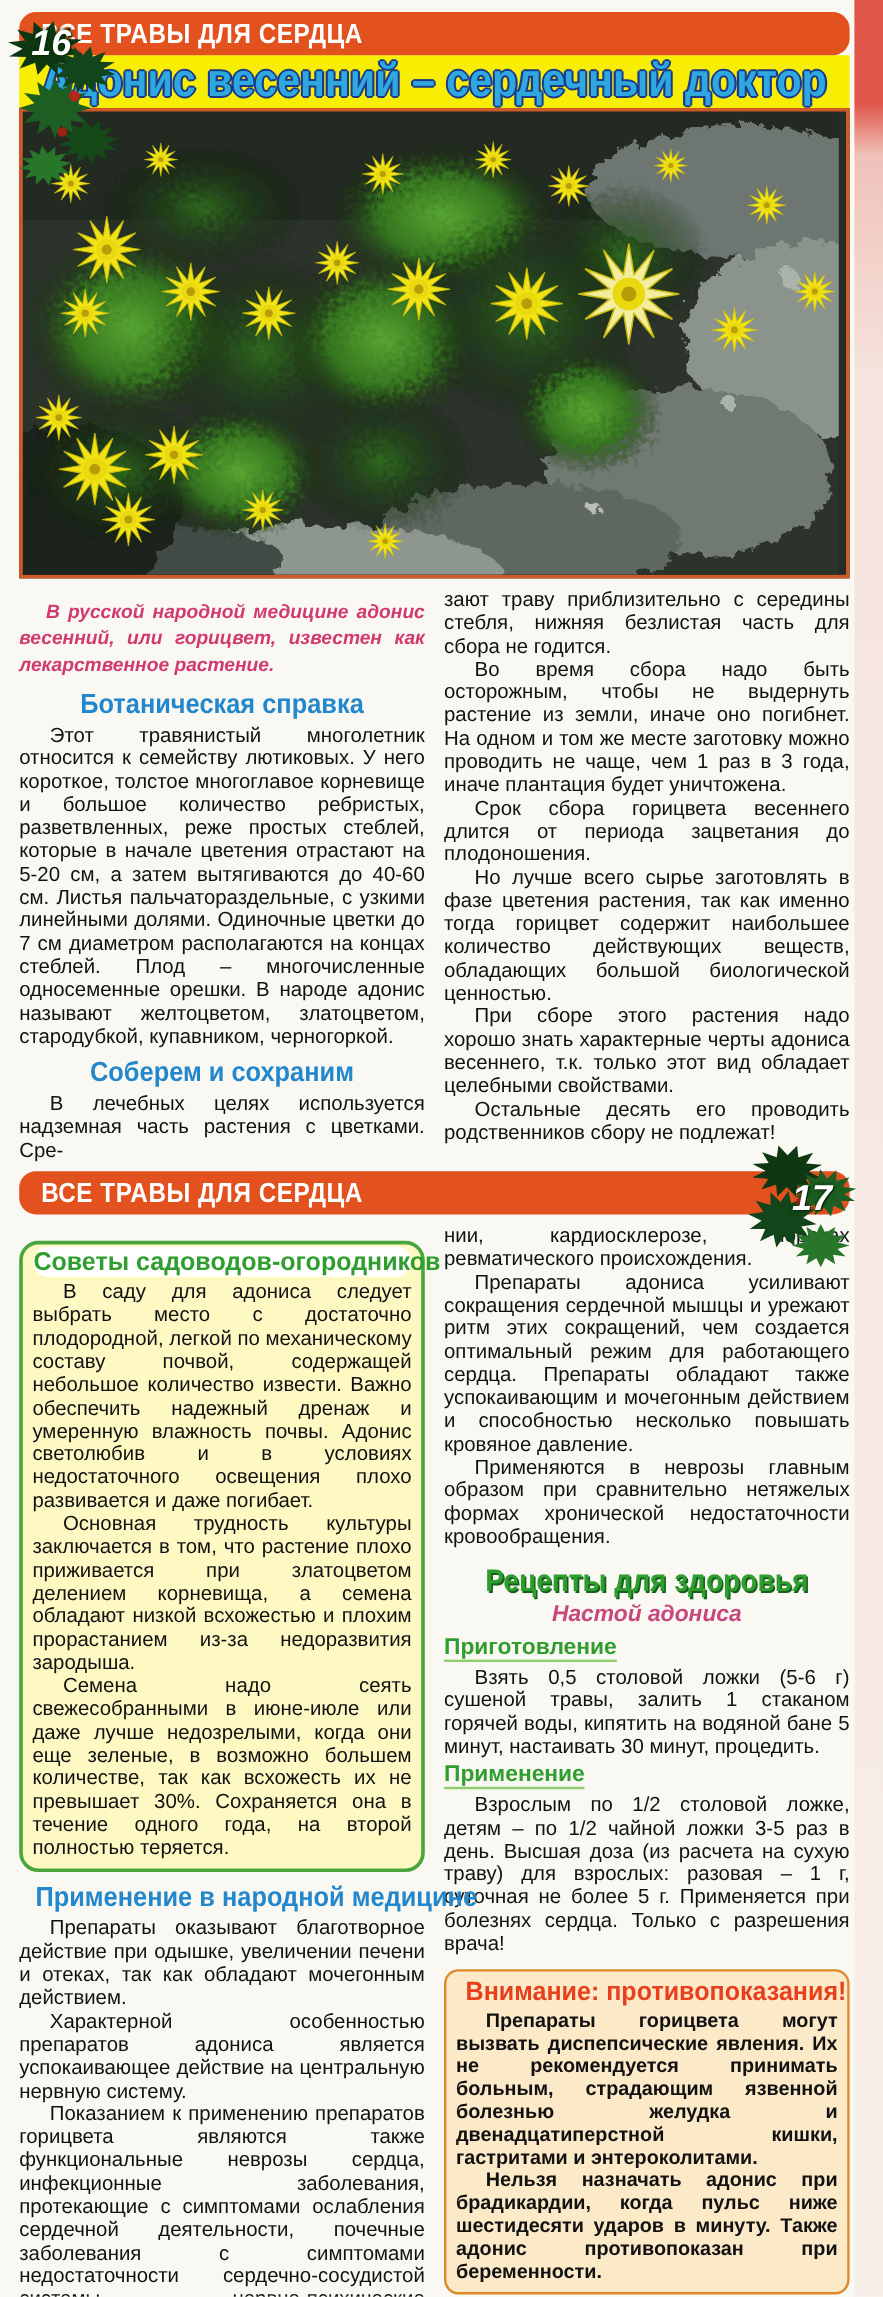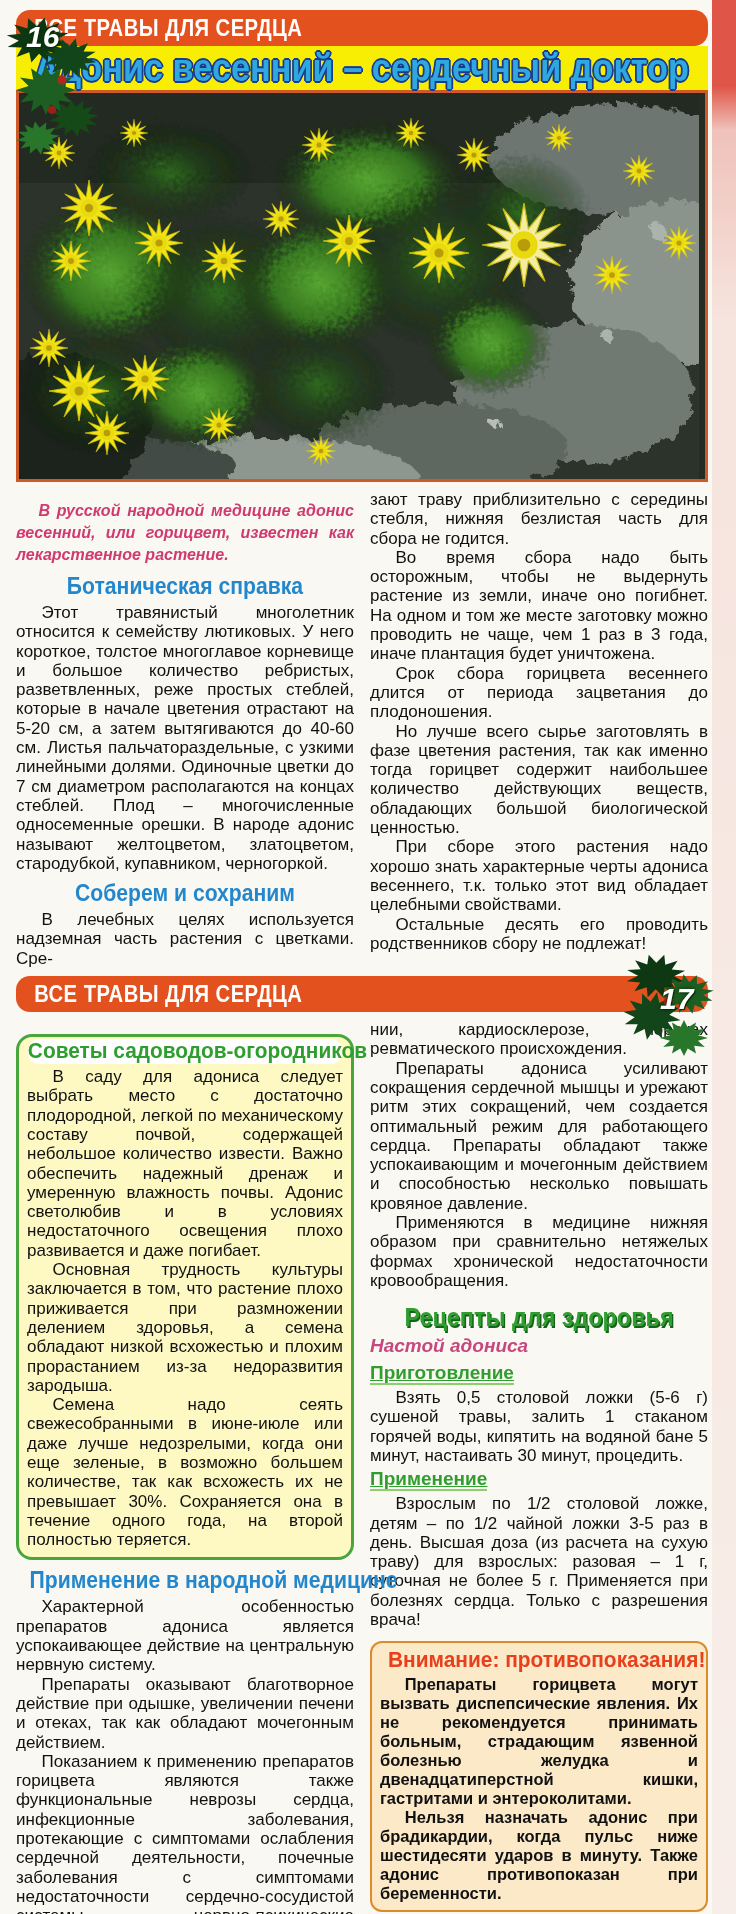--- a/index.html
+++ b/index.html
@@ -50,23 +50,23 @@
 
   
   .tips-box{border:3px solid #48a63c;border-radius:16px;background:#fef9c3;
     padding:2px 8px 8px;margin-top:14px;}
   .tips-heading{color:#2f9e2f;font-weight:bold;font-size:21.5px;text-align:center;background:#fff;
     border-radius:12px;margin:0 -4px 3px;transform:scaleX(.97);white-space:nowrap;}
 
   
   .recipes-h{color:#2f9e2f;font-size:26px;font-weight:bold;text-align:center;
     text-shadow:1.5px 1.5px 0 #14611c;transform:scaleX(.9);margin:12px 0 2px;white-space:nowrap;}
-  .recipe-name{color:#c6487e;font-style:italic;font-weight:bold;font-size:19px;margin:1px 0 2px;}
+  .recipe-name{color:#c6487e;font-style:italic;font-weight:bold;font-size:19px;margin:1px 0 2px;text-align:center;}
   .step-label{color:#2f9e2f;font-weight:bold;font-size:19px;display:inline-block;line-height:1.05;
-    border-bottom:2.5px solid #8fce6f;margin:4px 0 3px;text-decoration:underline;}
+    border-bottom:2.5px solid #8fce6f;margin:4px 0 3px;}
 
   
   .warning-box{border:2.5px solid #dd8a2a;border-radius:12px;background:#fbe9c8;
     padding:3px 8px 7px;margin-top:12px;}
   .warning-h{color:#e8401c;font-weight:bold;font-size:22px;text-align:center;
     transform:scaleX(.95);margin:1px 0 2px;white-space:nowrap;}
   .warning-box p.bp{font-weight:bold;font-size:16.5px;line-height:19px;}
 </style>
 </head>
 <body>
@@ -217,34 +217,34 @@
       </svg>
       <span class="num">17</span>
     </div>
   </div>
 
   <div class="cols">
     <div class="col">
       <div class="tips-box">
         <div class="tips-heading">Советы садоводов-огородников</div>
         <p class="bp">В саду для адониса следует выбрать место с достаточно плодородной, легкой по механическому составу почвой, содержащей небольшое количество извести. Важно обеспечить надежный дренаж и умеренную влажность почвы. Адонис светолюбив и в условиях недостаточного освещения плохо развивается и даже погибает.</p>
-        <p class="bp">Основная трудность культуры заключается в том, что растение плохо приживается при размножении делением здоровья, а семена обладают низкой всхожестью и плохим прорастанием из-за недоразвития зародыша.</p>
+        <p class="bp">Основная трудность культуры заключается в том, что растение плохо приживается при златоцветом делением корневища, а семена обладают низкой всхожестью и плохим прорастанием из-за недоразвития зародыша.</p>
         <p class="bp">Семена надо сеять свежесобранными в июне-июле или даже лучше недозрелыми, когда они еще зеленые, в возможно большем количестве, так как всхожесть их не превышает 30%. Сохраняется она в течение одного года, на второй полностью теряется.</p>
       </div>
       <h3 class="blue">Применение в народной медицине</h3>
+      <p class="bp">Препараты оказывают благотворное действие при одышке, увеличении печени и отеках, так как обладают мочегонным действием.</p>
       <p class="bp">Характерной особенностью препаратов адониса является успокаивающее действие на центральную нервную систему.</p>
-      <p class="bp">Препараты оказывают благотворное действие при одышке, увеличении печени и отеках, так как обладают мочегонным действием.</p>
       <p class="bp">Показанием к применению препаратов горицвета являются также функциональные неврозы сердца, инфекционные заболевания, протекающие с симптомами ослабления сердечной деятельности, почечные заболевания с симптомами недостаточности сердечно-сосудистой системы, нервно-психические заболевания, острые приступы глаукомы, при базедовой болезни.</p>
 
     </div>
 
     <div class="col">
       <p class="bp cont">нии, кардиосклерозе, пороках ревматического происхождения.</p>
       <p class="bp">Препараты адониса усиливают сокращения сердечной мышцы и урежают ритм этих сокращений, чем создается оптимальный режим для работающего сердца. Препараты обладают также успокаивающим и мочегонным действием и способностью несколько повышать кровяное давление.</p>
-      <p class="bp">Применяются в медицине нижняя образом при сравнительно нетяжелых формах хронической недостаточности кровообращения.</p>
+      <p class="bp">Применяются в неврозы главным образом при сравнительно нетяжелых формах хронической недостаточности кровообращения.</p>
 
       <div class="recipes-h">Рецепты для здоровья</div>
       <div class="recipe-name">Настой адониса</div>
       <div><span class="step-label">Приготовление</span></div>
       <p class="bp">Взять 0,5 столовой ложки (5-6 г) сушеной травы, залить 1 стаканом горячей воды, кипятить на водяной бане 5 минут, настаивать 30 минут, процедить.</p>
       <div><span class="step-label">Применение</span></div>
       <p class="bp">Взрослым по 1/2 столовой ложке, детям – по 1/2 чайной ложки 3-5 раз в день. Высшая доза (из расчета на сухую траву) для взрослых: разовая – 1 г, суточная не более 5 г. Применяется при болезнях сердца. Только с разрешения врача!</p>
 
       <div class="warning-box">
         <div class="warning-h">Внимание: противопоказания!</div>

